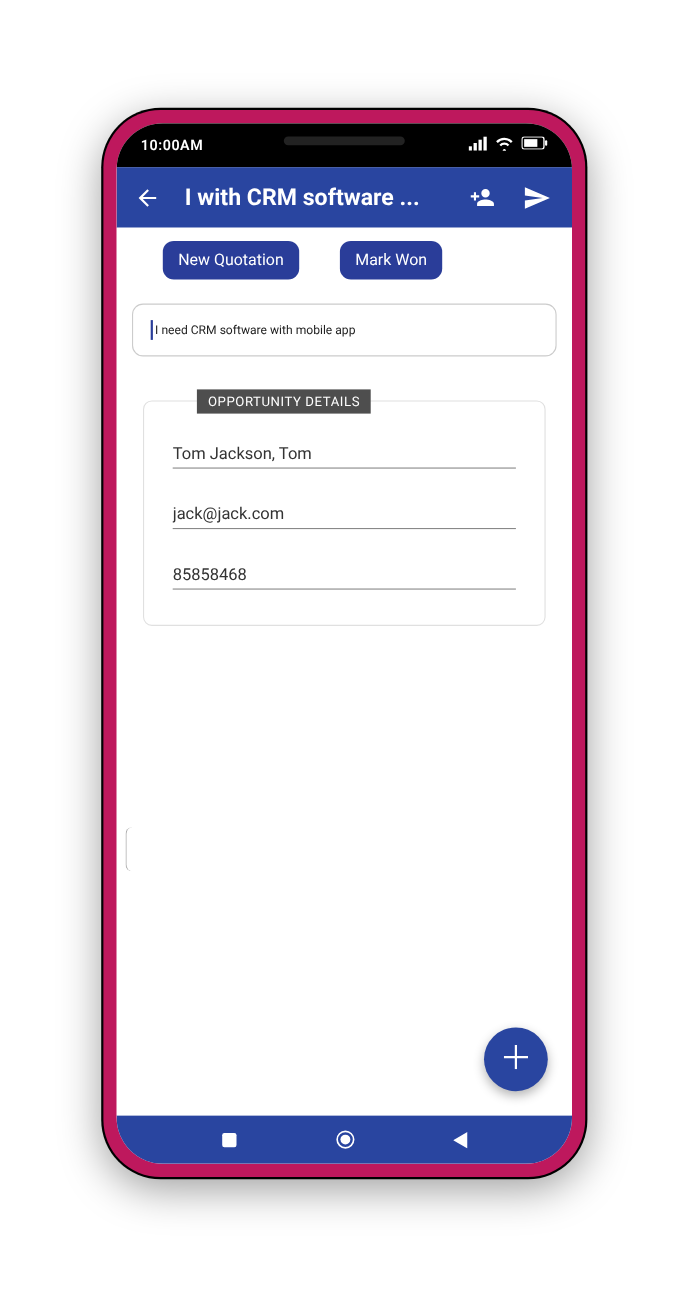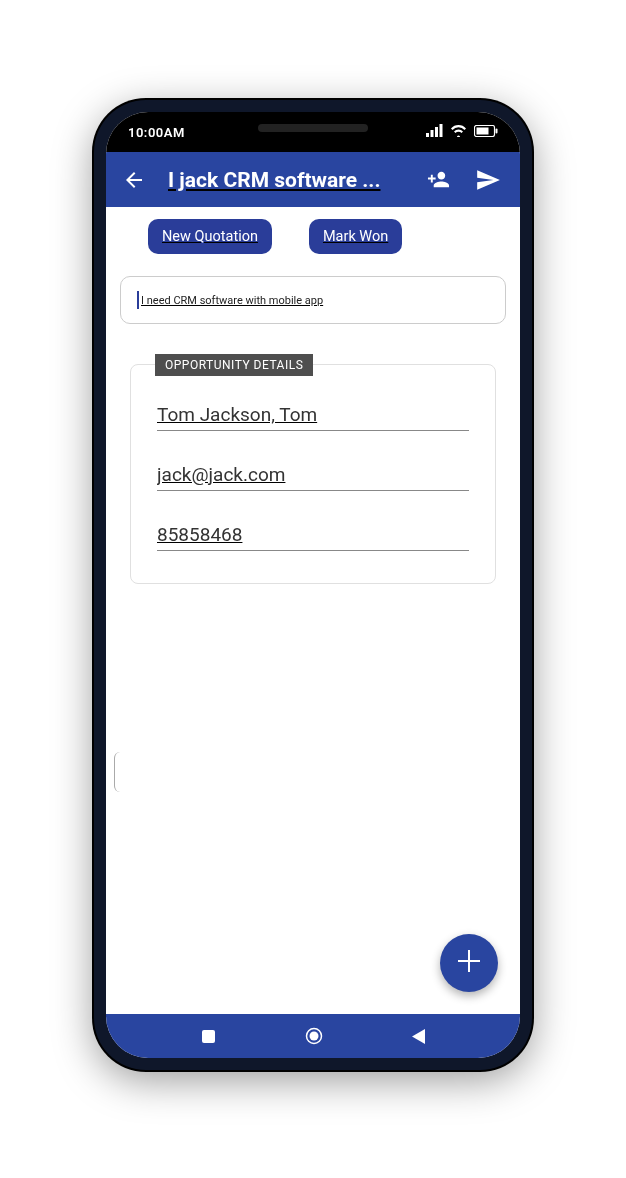--- a/index.html
+++ b/index.html
@@ -8,26 +8,25 @@
       font-family: -apple-system, BlinkMacSystemFont, "Segoe UI", Roboto, sans-serif;
       display: flex;
       justify-content: center;
       align-items: flex-start;
       padding-top: 100px;
       min-height: 1178px;
     }
     .phone {
       width: 438px;
       height: 970px;
-      background: #0f172a;
+      background: #be185d;
       border-radius: 52px;
       padding: 12px;
       position: relative;
       box-shadow: 0 0 0 2px #000, 0 10px 40px rgba(0,0,0,0.4);
-      text-decoration: underline;
     }
     .screen {
       width: 100%;
       height: 100%;
       background: #fff;
       border-radius: 42px;
       overflow: hidden;
       display: flex;
       flex-direction: column;
       position: relative;
@@ -123,21 +122,21 @@
     .details-card {
       border: 1px solid #e0e0e0;
       border-radius: 8px;
       padding: 34px 26px 26px;
       margin: 0 10px;
       position: relative;
     }
     .details-legend {
       position: absolute;
       top: -11px;
-      left: 24px;
+      left: 48px;
       background: #4e4e4e;
       color: #fff;
       font-size: 12px;
       padding: 4px 10px;
       letter-spacing: 0.5px;
     }
     .row1 {
       display: flex;
       align-items: baseline;
       gap: 10px;
@@ -156,21 +155,21 @@
     .f-amount { width: 130px; }
     .at-label { font-size: 14px; color: #444; }
     .f-prob { width: 70px; }
     .pct { font-size: 14px; color: #444; margin-left: auto; }
     .field-full {
       display: block;
       width: 100%;
       border: none;
       border-bottom: 1px solid #888;
       padding: 4px 0;
-      font-size: 19px;
+      font-size: 15px;
       background: transparent;
       font-family: inherit;
       color: #333;
       margin-bottom: 28px;
       outline: none;
     }
     .fab {
       position: absolute;
       bottom: 22px;
       right: 22px;
@@ -237,21 +236,21 @@
         </span>
       </div>
     </div>
 
     <div class="app-bar">
       <div class="icon-btn">
         <svg width="24" height="24" viewBox="0 0 24 24">
             <path d="M20 11H7.8l5.6-5.6L12 4l-8 8 8 8 1.4-1.4L7.8 13H20z" fill="#fff"></path>
           </svg>
       </div>
-      <div class="app-title">I jack CRM software ...</div>
+      <div class="app-title">I with CRM software ...</div>
       <div class="icon-btn">
         <svg width="23" height="23" viewBox="0 0 24 24">
             <path d="M15 12c2.2 0 4-1.8 4-4s-1.8-4-4-4-4 1.8-4 4 1.8 4 4 4zm-9-2V7H4v3H1v2h3v3h2v-3h3v-2H6zm9 4c-2.7 0-8 1.3-8 4v2h16v-2c0-2.7-5.3-4-8-4z" fill="#fff"></path>
           </svg>
       </div>
       <div class="icon-btn">
         <svg width="26" height="26" viewBox="0 0 24 24">
             <path d="M2 21l21-9L2 3v7l15 2-15 2z" fill="#fff"></path>
           </svg>
       </div>

